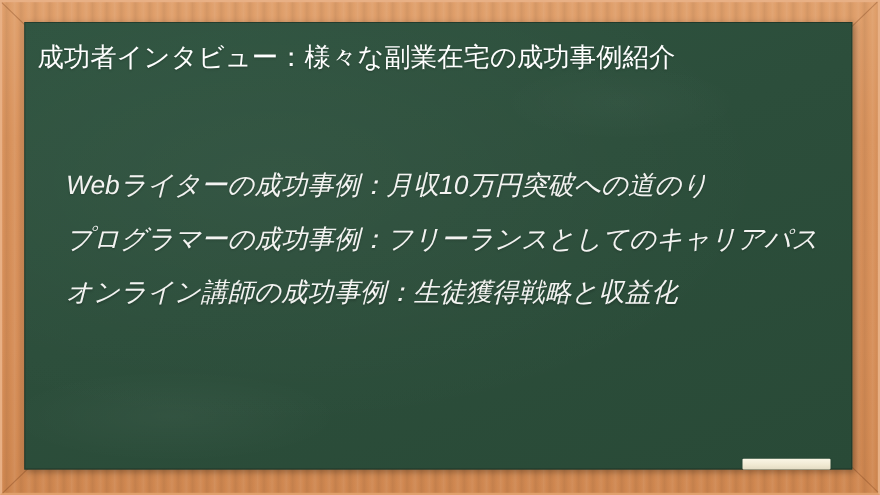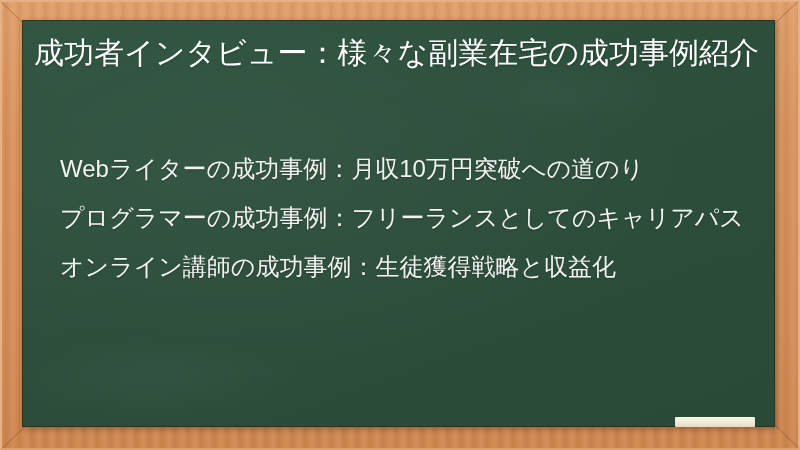--- a/index.html
+++ b/index.html
@@ -97,35 +97,36 @@
     box-sizing: border-box;
   }
 
   .board-title {
     position: absolute;
     left: 12px;
     top: 10px;
     width: 736px;
     margin: 0;
     color: #ffffff;
-    font-size: 30px;
+    font-size: 24px;
     font-weight: 400;
     line-height: 45px;
     letter-spacing: 0px;
     text-shadow: 0 1px 2px rgba(0,0,0,0.25);
   }
 
   .topic-list {
     position: absolute;
     left: 12px;
     top: 130px;
     width: 736px;
     margin: 0;
     padding: 0;
     list-style: none;
+    font-style: italic;
   }
 
   .topic-item {
     color: #f3f3f1;
     font-size: 24px;
     font-weight: 400;
     line-height: 37px;
     padding: 0 0 0 26px;
     margin: 0 0 12px 0;
     text-shadow: 0 1px 2px rgba(0,0,0,0.22);

